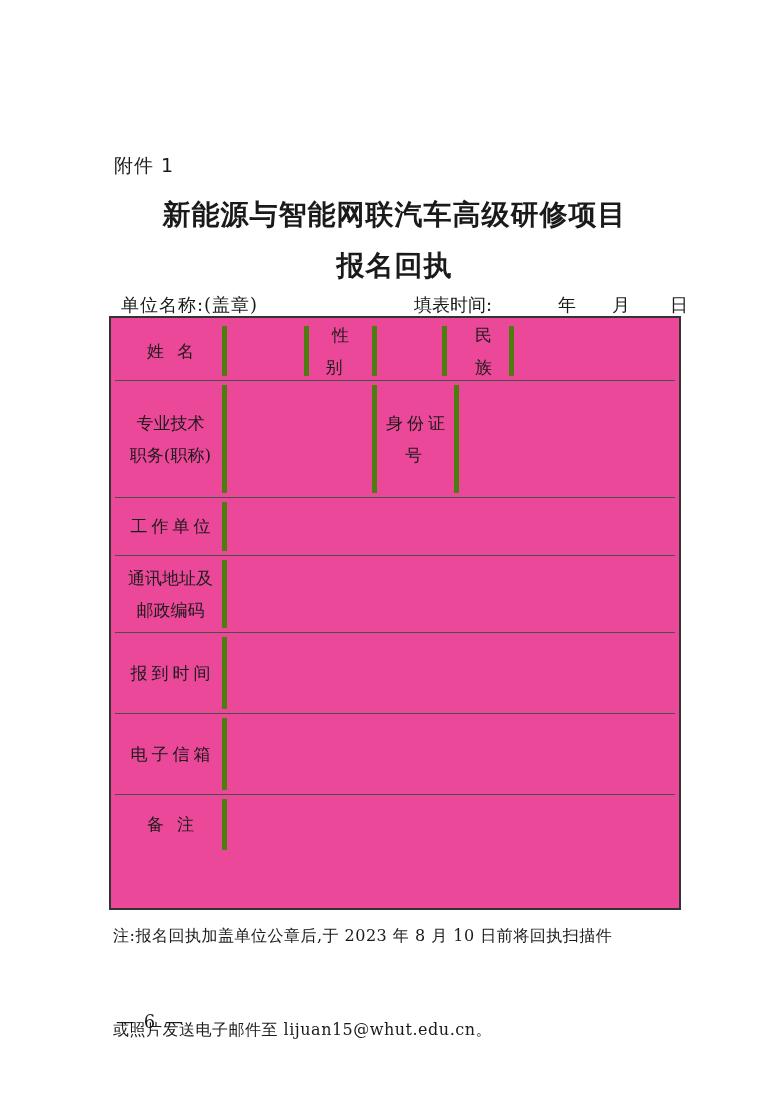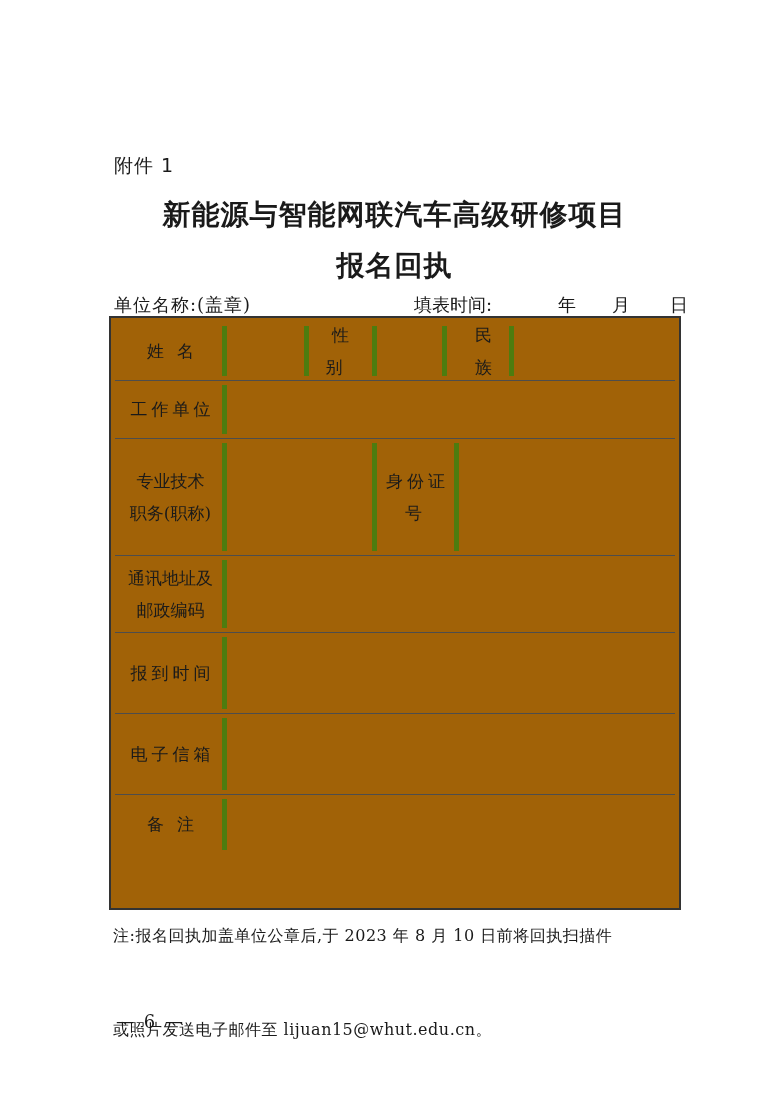--- a/index.html
+++ b/index.html
@@ -21,32 +21,32 @@
 
   .title-block {
     position: absolute; left: 105px; top: 181px; width: 571px;
     text-align: center;
     font-family: "DejaVu Sans", "Liberation Sans", sans-serif;
     font-weight: 700;
   }
   .title-line { font-size: 28px; line-height: 43px; letter-spacing: 1px; }
 
   .header-line { position: absolute; left: 105px; top: 285px; width: 571px; height: 24px; font-size: 18px; }
-  .unit-name { position: absolute; left: 1px; top: 0; letter-spacing: 1px; }
+  .unit-name { position: absolute; left: 8px; top: 0; letter-spacing: 1px; }
   .fill-time { position: absolute; left: 297px; top: 0; white-space: nowrap; }
   .fill-time .gap-year  { display: inline-block; width: 58px; }
   .fill-time .gap-month { display: inline-block; width: 28px; }
   .fill-time .gap-day   { display: inline-block; width: 32px; }
 
   .reg-table {
     position: absolute; left: 105px; top: 312px;
     width: 572px; height: 594px;
     border: 2px solid #333333;
     display: flex; flex-direction: column;
-    background: #a16207;
+    background: #ec4899;
   }
   .trow { display: flex; flex-direction: row; width: 100%; }
   .trow + .trow { border-top: 1px solid #4d4d4d; }
   .tcell { height: 100%; }
   .tcell + .tcell { border-left: 5px solid #4d7c0f; }
   .lbl {
     display: flex; align-items: center; justify-content: center;
     text-align: center; font-size: 17px; line-height: 1.9;
     white-space: pre-line;
   }
@@ -97,30 +97,30 @@
 
     <div class="trow r0">
       <div class="tcell lbl ls2 w-lab">姓名</div>
       <div class="tcell val w-r0v1"></div>
       <div class="tcell lbl ls2 w-r0l2">性别</div>
       <div class="tcell val w-r0v2"></div>
       <div class="tcell lbl ls2 w-r0l3">民族</div>
       <div class="tcell val"></div>
     </div>
 
-    <div class="trow r1">
-      <div class="tcell lbl ls4 w-lab">工作单位</div>
-      <div class="tcell val"></div>
-    </div>
-
     <div class="trow r2">
       <div class="tcell lbl w-lab">专业技术
 职务(职称)</div>
       <div class="tcell val w-r2v1"></div>
       <div class="tcell lbl ls4 w-r2l2">身份证号</div>
+      <div class="tcell val"></div>
+    </div>
+
+    <div class="trow r1">
+      <div class="tcell lbl ls4 w-lab">工作单位</div>
       <div class="tcell val"></div>
     </div>
 
     <div class="trow r3">
       <div class="tcell lbl w-lab">通讯地址及
 邮政编码</div>
       <div class="tcell val"></div>
     </div>
 
 

